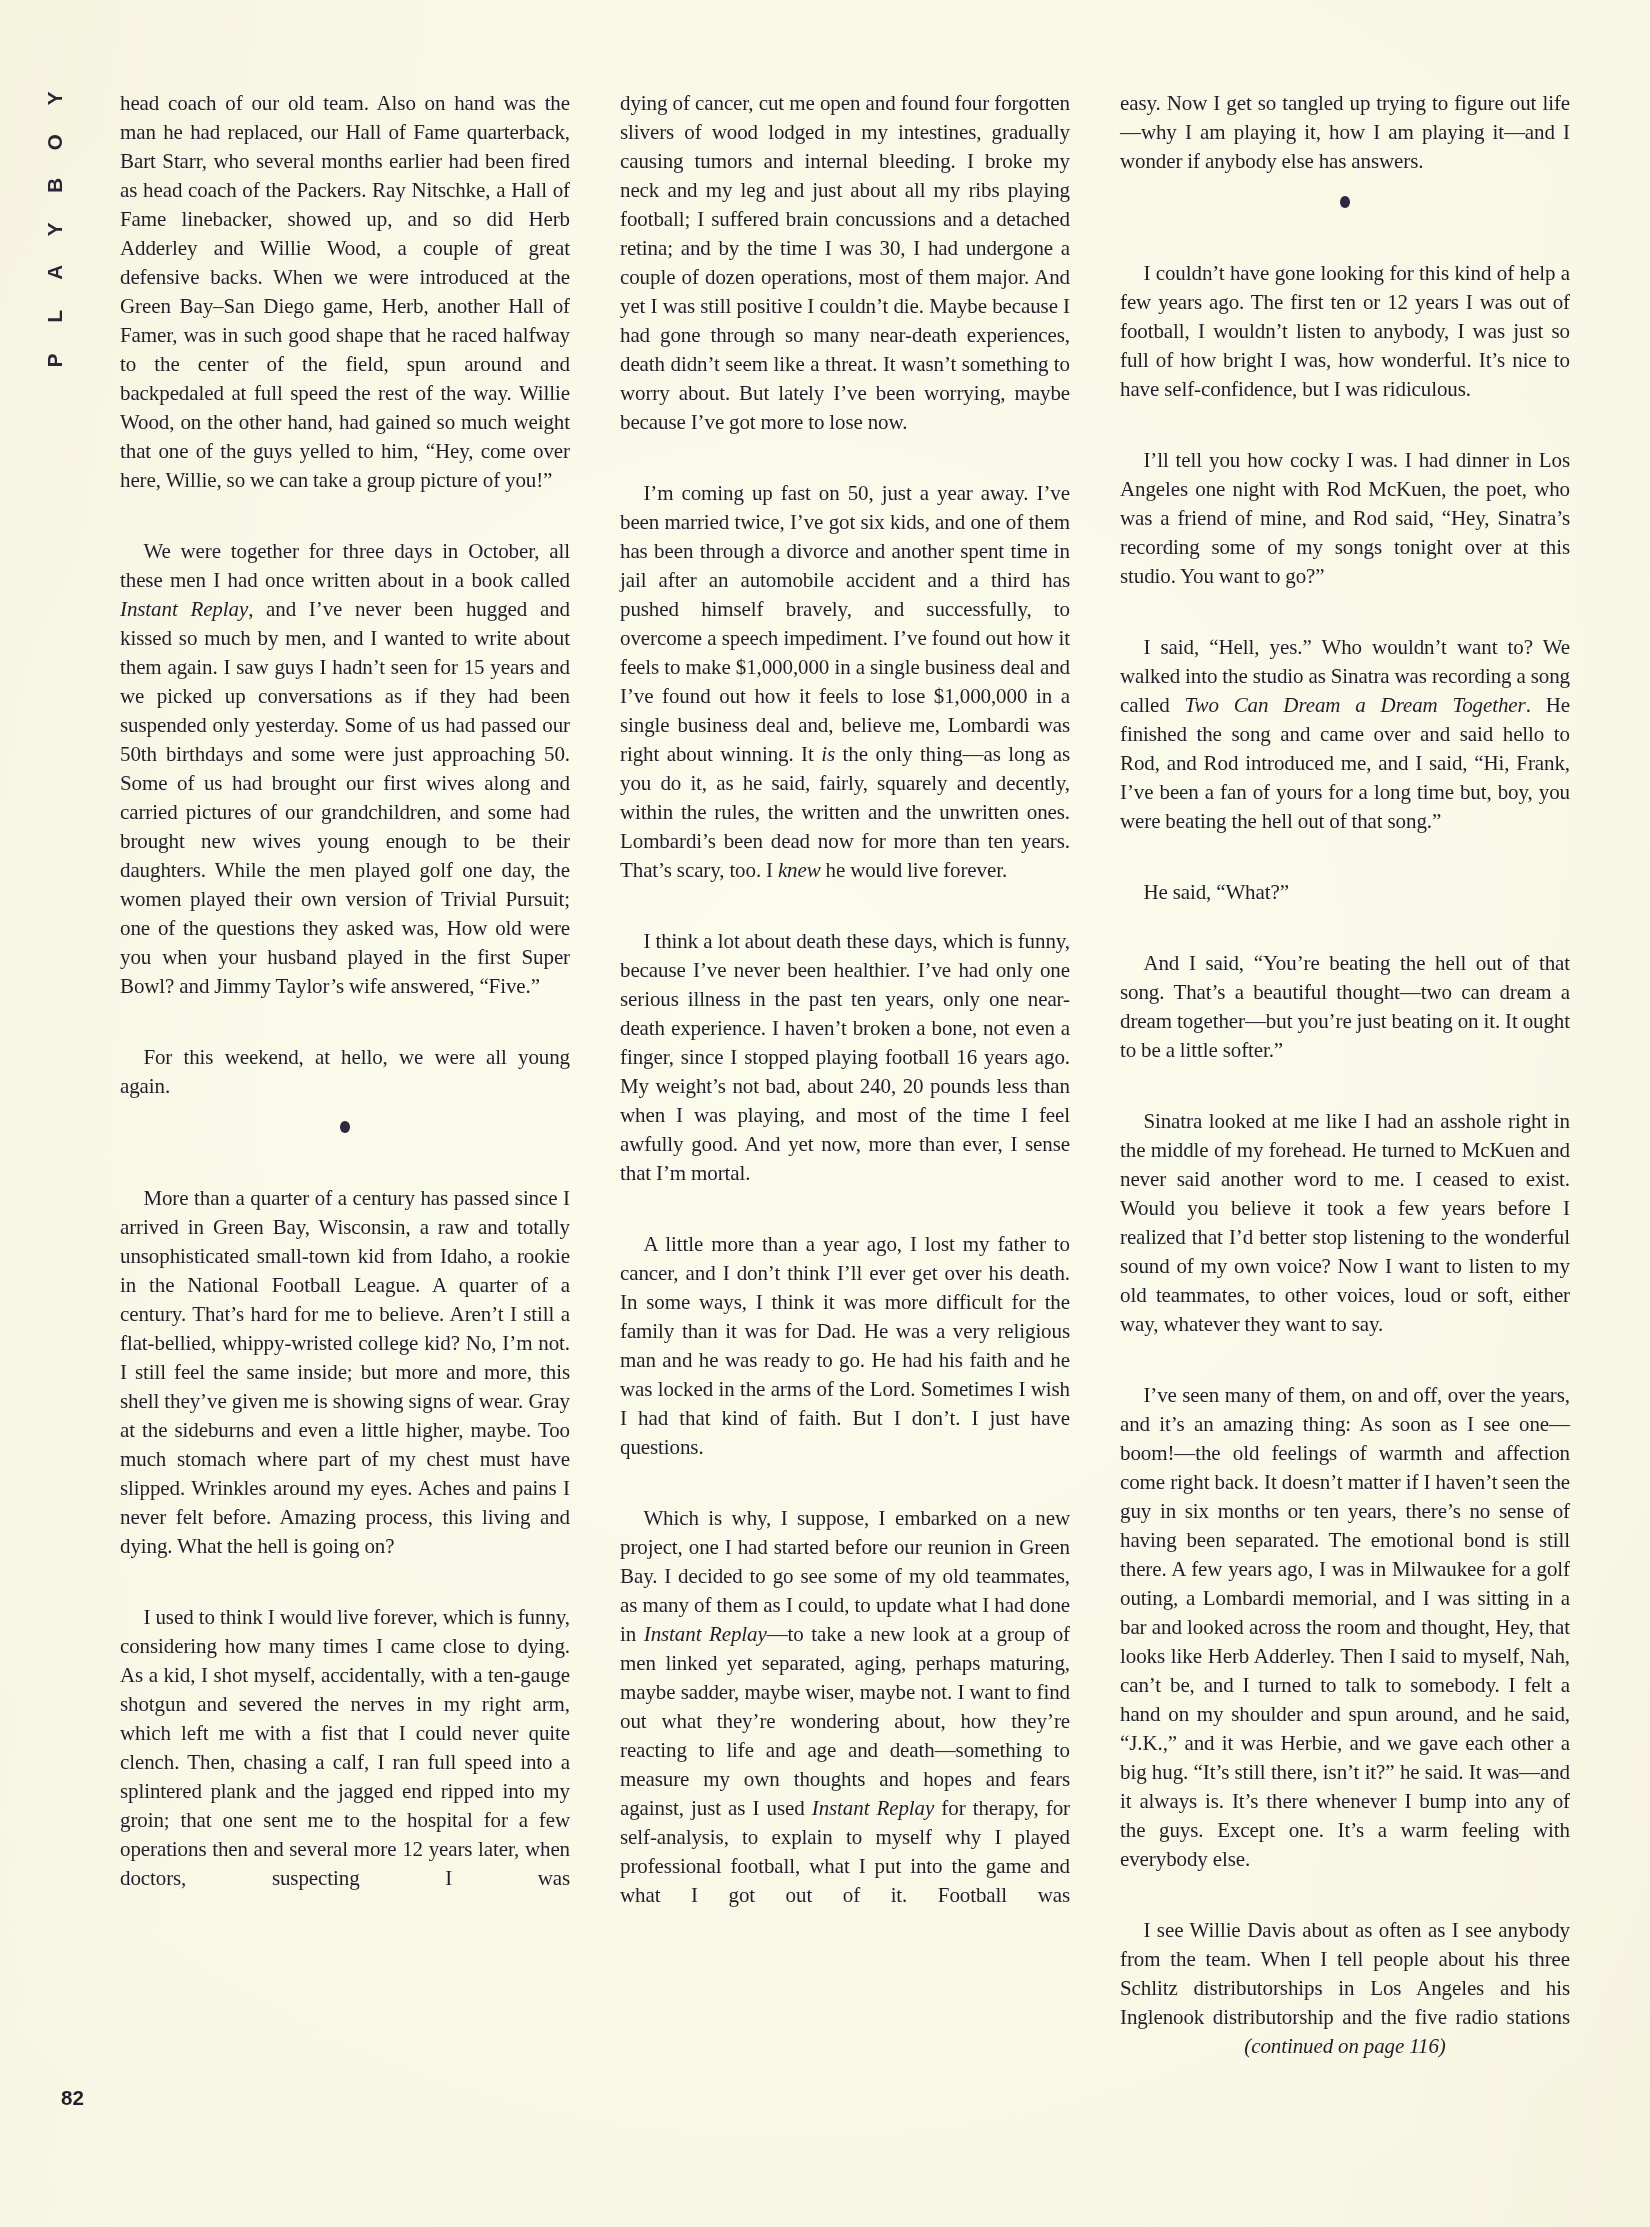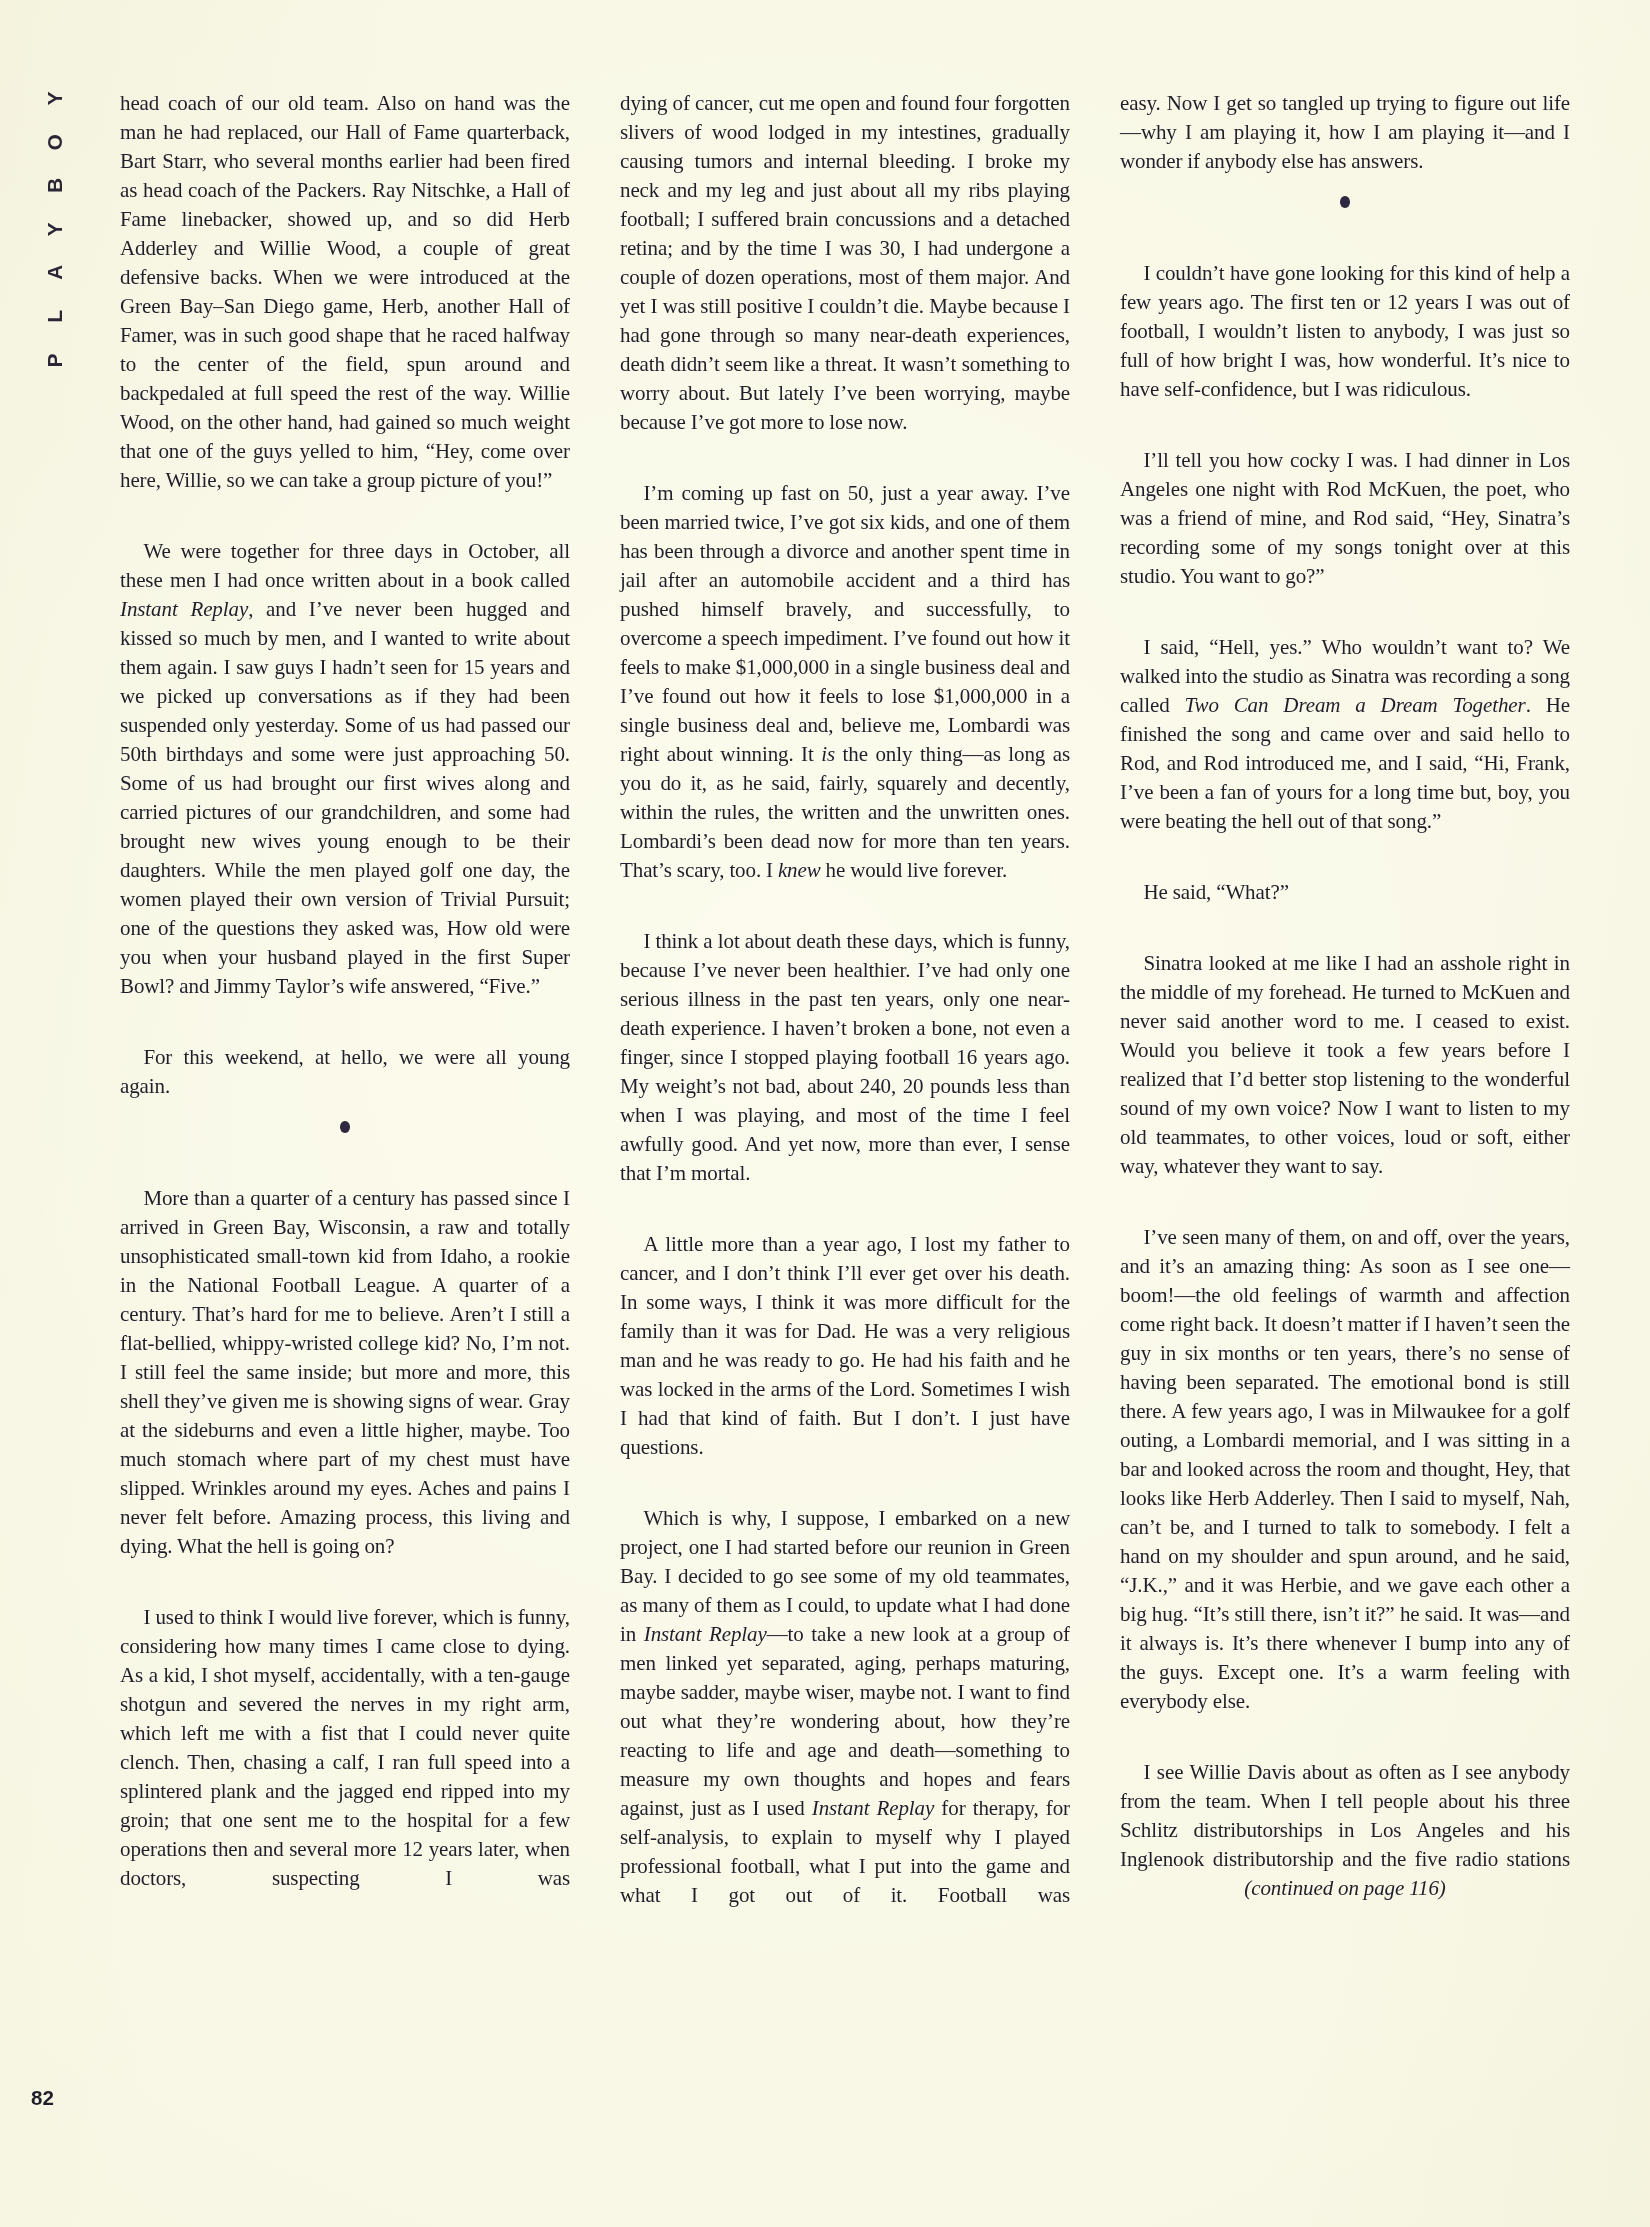--- a/index.html
+++ b/index.html
@@ -46,21 +46,21 @@
     display: block;
     transform: rotate(-90deg);
     line-height: 1;
     margin-bottom: 23px;
     font-stretch: condensed;
   }
 
   
   .folio {
     position: absolute;
-    left: 31px;
+    left: 61px;
     top: 2086px;
     font-family: "Liberation Sans", sans-serif;
     font-weight: 700;
     font-size: 20.6px;
     color: #221f2c;
   }
 
   .columns {
     position: absolute;
     left: 120px;
@@ -153,20 +153,21 @@
       <p class="indent fulljust"><span>Which is why, I suppose, I embarked on a new project, one I had started before our reunion in Green Bay. I decided to go see some of my old teammates, as many of them as I could, to update what I had done in </span><i>Instant Replay</i><span>—to take a new look at a group of men linked yet separated, aging, perhaps maturing, maybe sadder, maybe wiser, maybe not. I want to find out what they’re wondering about, how they’re reacting to life and age and death—something to measure my own thoughts and hopes and fears against, just as I used </span><i>Instant Replay</i><span> for therapy, for self-analysis, to explain to myself why I played professional football, what I put into the game and what I got out of it. Football was</span></p>
     </div>
 
     <div class="col">
       <p>easy. Now I get so tangled up trying to figure out life—why I am playing it, how I am playing it—and I wonder if anybody else has answers.</p>
       <div class="bullet-sep"><span class="dot"></span></div>
       <p class="indent">I couldn’t have gone looking for this kind of help a few years ago. The first ten or 12 years I was out of football, I wouldn’t listen to anybody, I was just so full of how bright I was, how wonderful. It’s nice to have self-confidence, but I was ridiculous.</p>
       <p class="indent">I’ll tell you how cocky I was. I had dinner in Los Angeles one night with Rod McKuen, the poet, who was a friend of mine, and Rod said, “Hey, Sinatra’s recording some of my songs tonight over at this studio. You want to go?”</p>
       <p class="indent"><span>I said, “Hell, yes.” Who wouldn’t want to? We walked into the studio as Sinatra was recording a song called </span><i>Two Can Dream a Dream Together</i><span>. He finished the song and came over and said hello to Rod, and Rod introduced me, and I said, “Hi, Frank, I’ve been a fan of yours for a long time but, boy, you were beating the hell out of that song.”</span></p>
       <p class="indent">He said, “What?”</p>
+      <p class="indent">And I said, “You’re beating the hell out of that song. That’s a beautiful thought—two can dream a dream together—but you’re just beating on it. It ought to be a little softer.”</p>
       <p class="indent">Sinatra looked at me like I had an asshole right in the middle of my forehead. He turned to McKuen and never said another word to me. I ceased to exist. Would you believe it took a few years before I realized that I’d better stop listening to the wonderful sound of my own voice? Now I want to listen to my old teammates, to other voices, loud or soft, either way, whatever they want to say.</p>
       <p class="indent">I’ve seen many of them, on and off, over the years, and it’s an amazing thing: As soon as I see one—boom!—the old feelings of warmth and affection come right back. It doesn’t matter if I haven’t seen the guy in six months or ten years, there’s no sense of having been separated. The emotional bond is still there. A few years ago, I was in Milwaukee for a golf outing, a Lombardi memorial, and I was sitting in a bar and looked across the room and thought, Hey, that looks like Herb Adderley. Then I said to myself, Nah, can’t be, and I turned to talk to somebody. I felt a hand on my shoulder and spun around, and he said, “J.K.,” and it was Herbie, and we gave each other a big hug. “It’s still there, isn’t it?” he said. It was—and it always is. It’s there whenever I bump into any of the guys. Except one. It’s a warm feeling with everybody else.</p>
       <p class="indent fulljust">I see Willie Davis about as often as I see anybody from the team. When I tell people about his three Schlitz distributorships in Los Angeles and his Inglenook distributorship and the five radio stations</p>
       <p class="continued">(continued on page 116)</p>
     </div>
 
   </div>
 </div>
 
 

